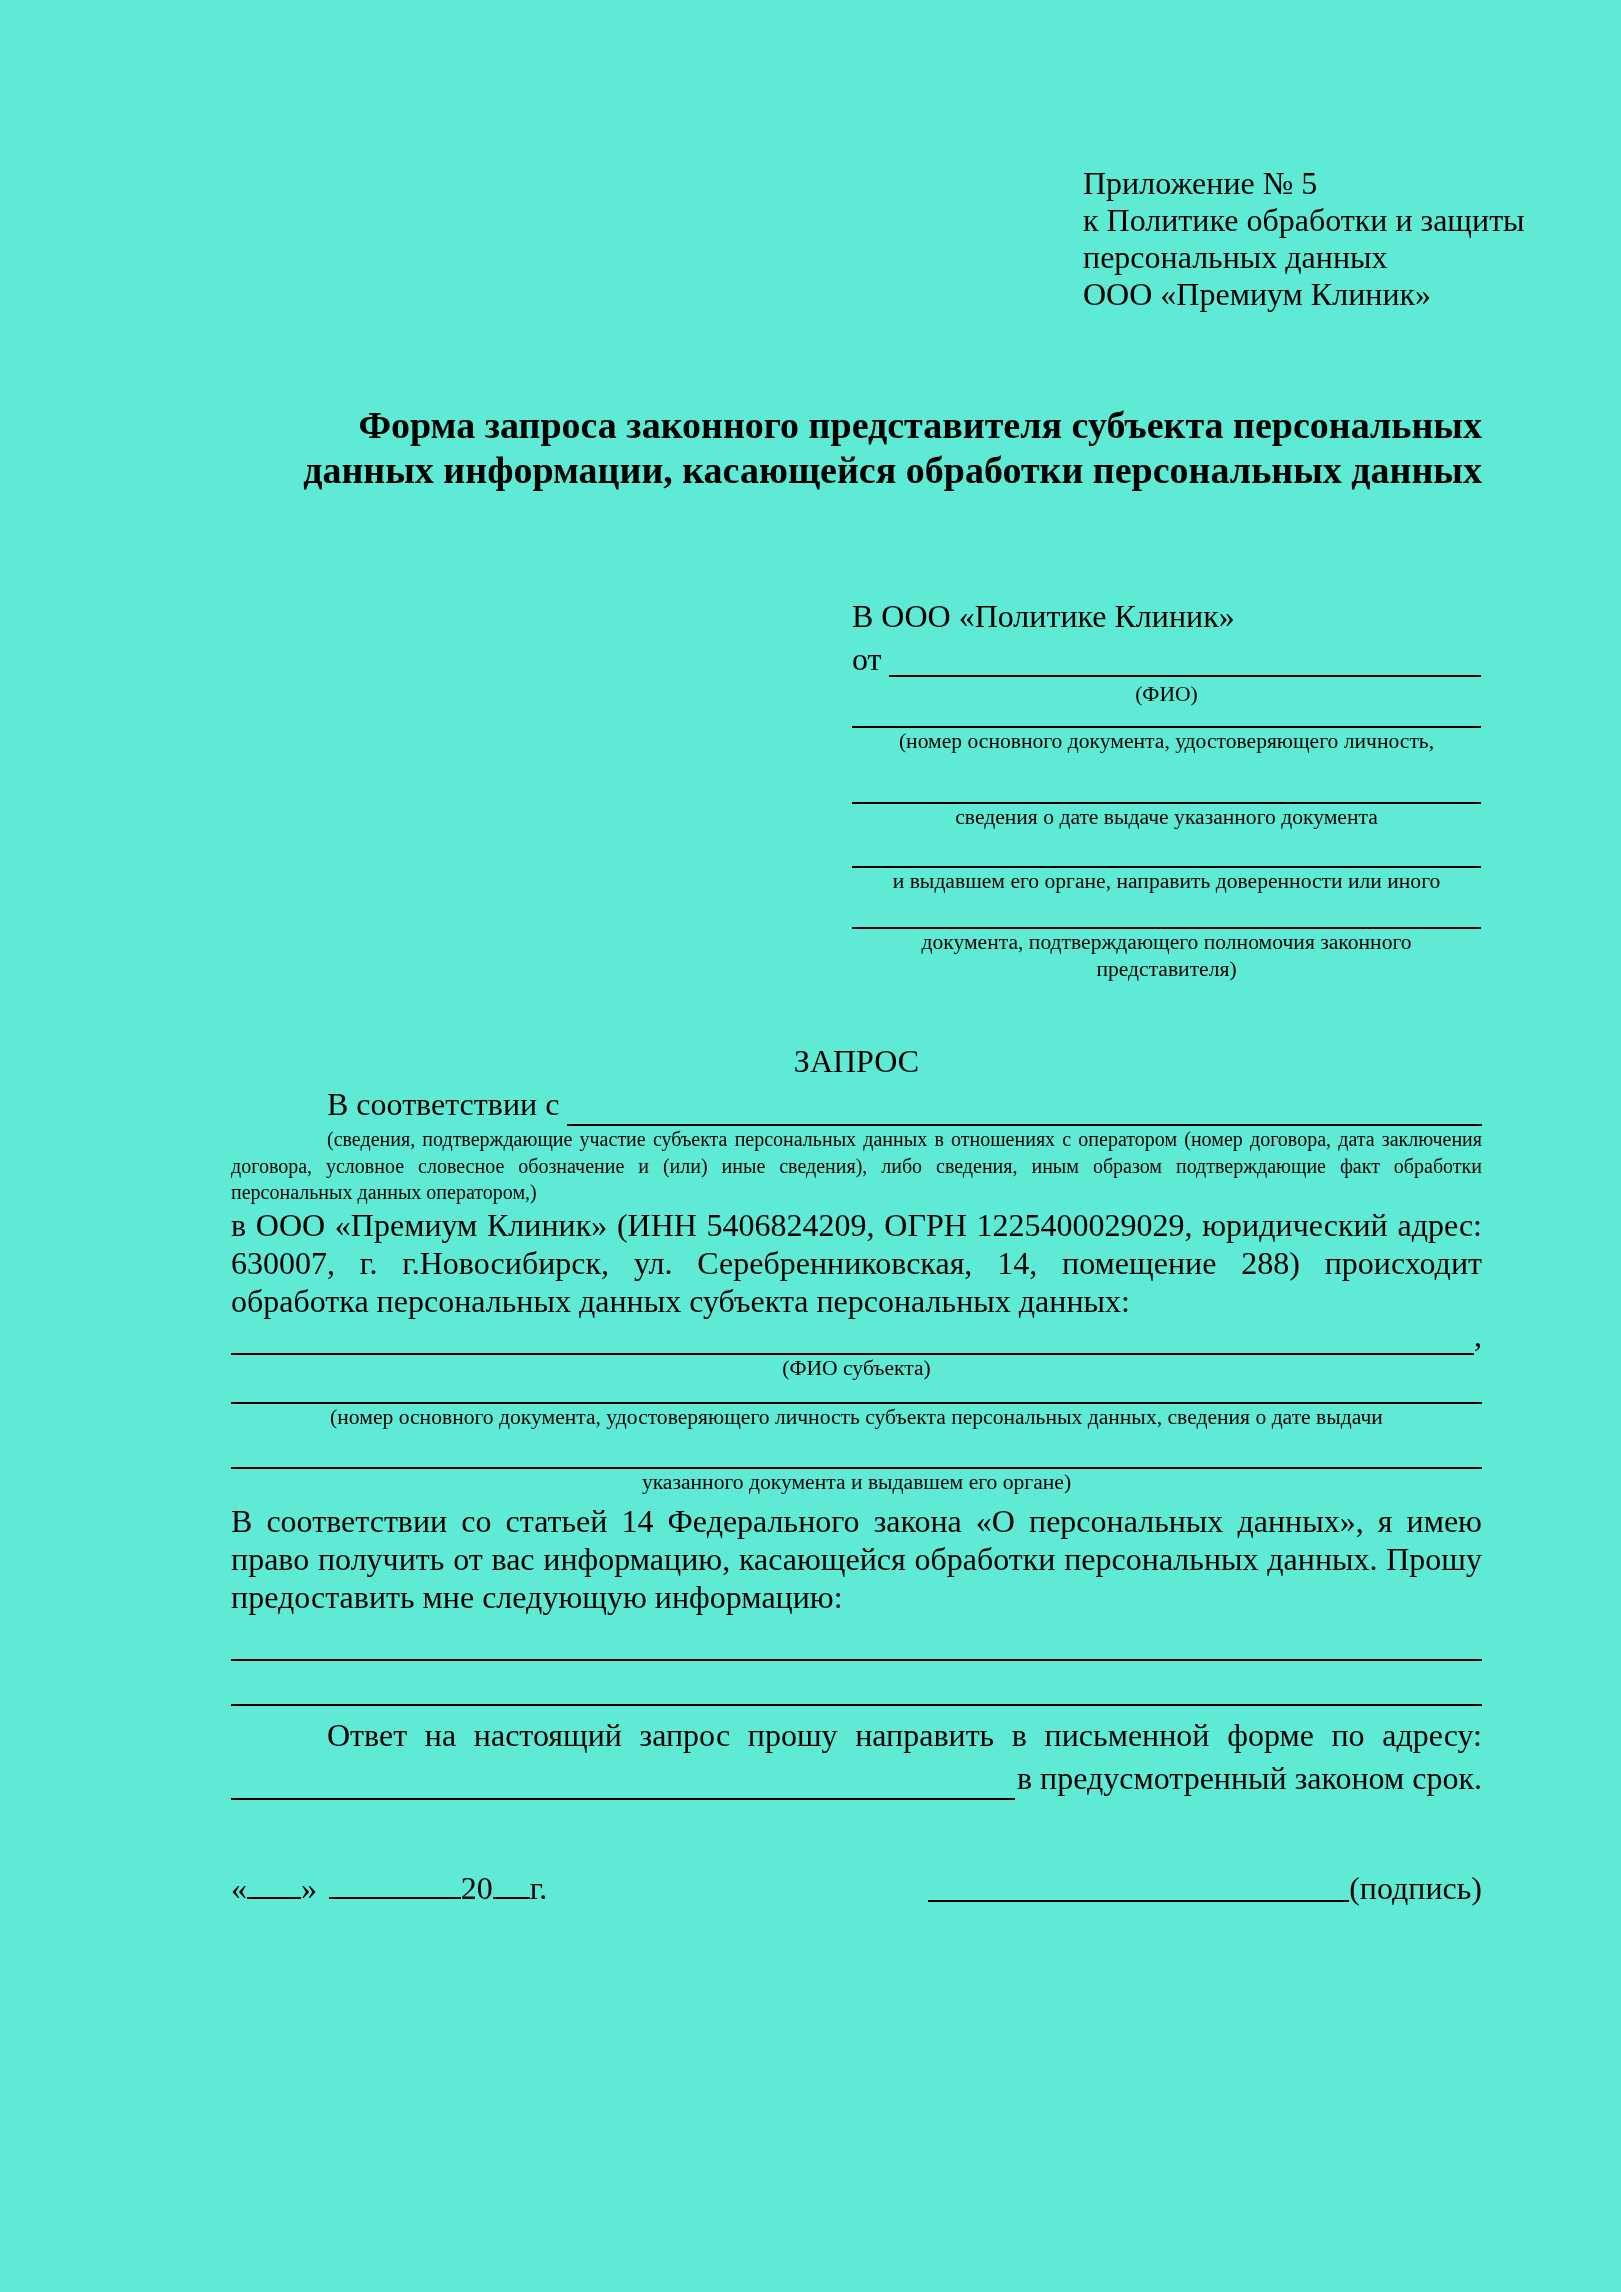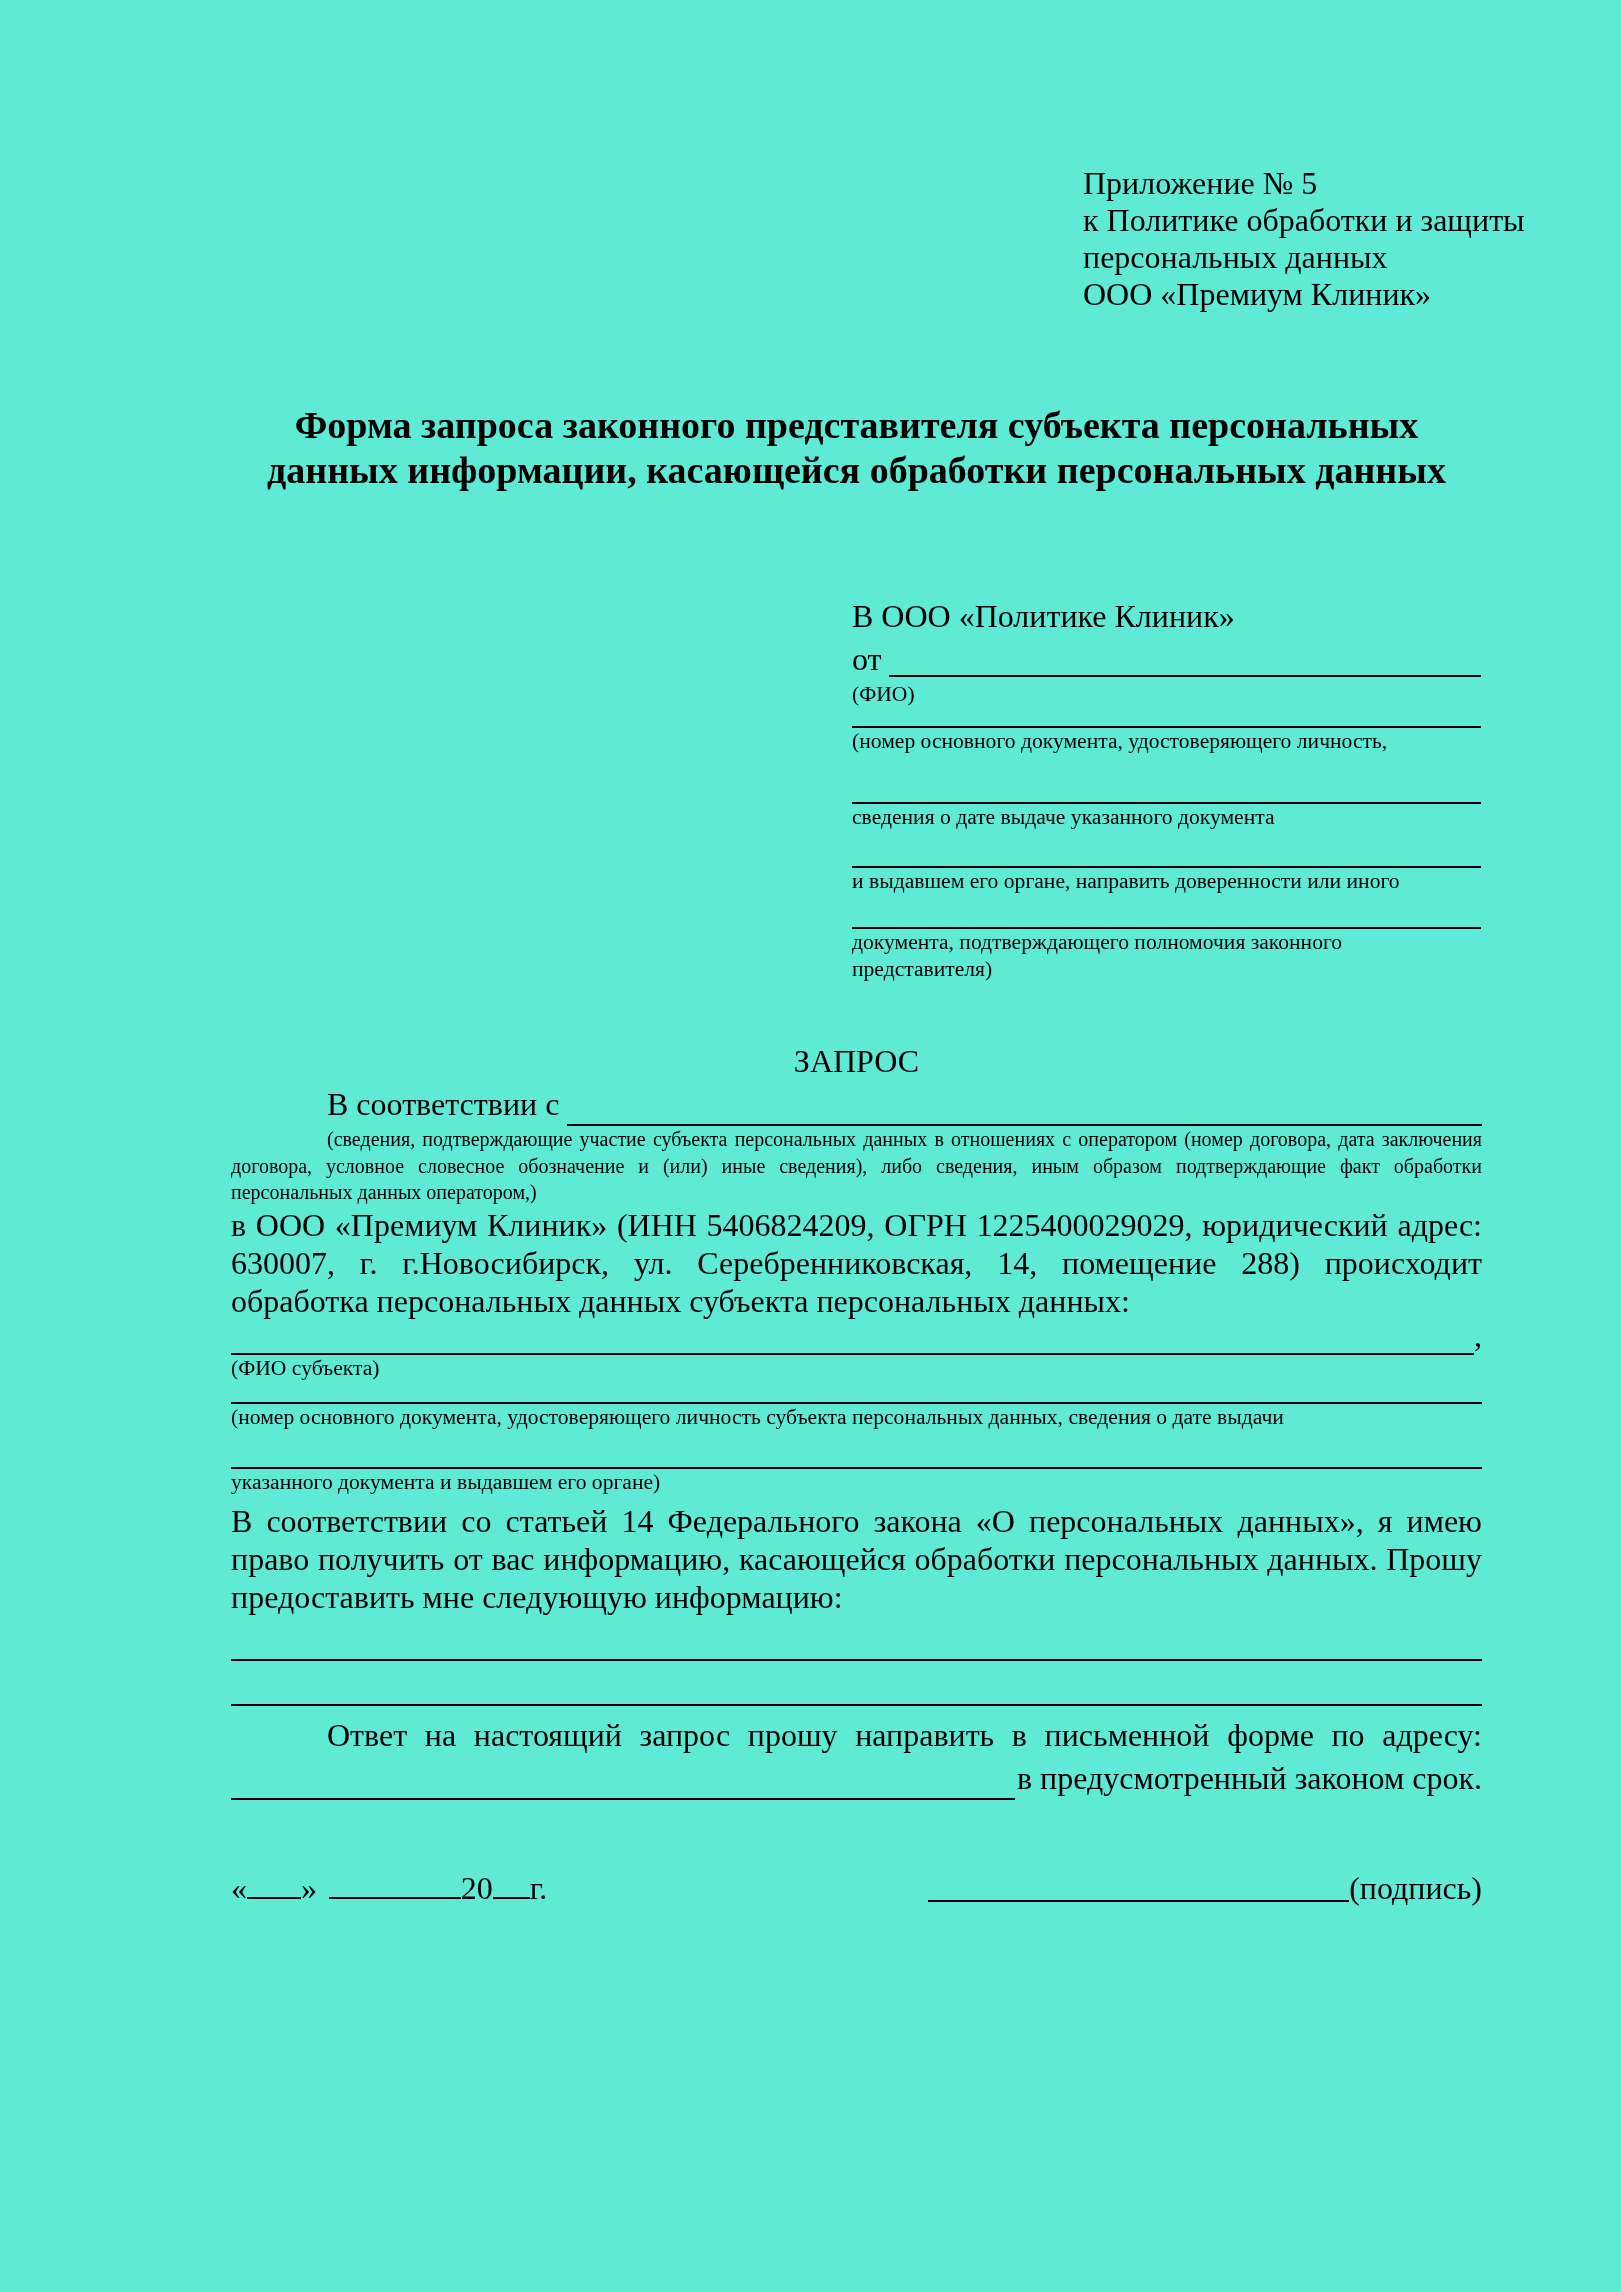--- a/index.html
+++ b/index.html
@@ -13,30 +13,30 @@
   .content{position:absolute;left:231px;top:0;width:1251px;}
 
   
   .appendix{margin-top:165px;margin-left:852px;font-size:32px;line-height:37px;}
   .appendix div{white-space:nowrap;}
 
   
   .doc-title{
     margin-top:90px;
     font-size:38px;font-weight:bold;line-height:45px;
-    text-align:center;
+    text-align:right;
   }
 
   
   .addressee{margin-top:102px;margin-left:621px;width:629px;font-size:32px;line-height:43px;}
   .addr-row{display:flex;align-items:center;}
   .addr-row .lbl{white-space:nowrap;}
   .blank{display:inline-block;border-bottom:2.9px solid #000;}
   .grow{flex:1 1 auto;margin-left:7.8px;height:33px;}
-  .cap{font-size:21.6px;line-height:27.4px;}
+  .cap{font-size:21.6px;line-height:27.4px;text-align:center;}
   .blank-row{height:15.7px;border-bottom:2.9px solid #000;}
   .bm1{margin-top:2px;}
   .bm2{margin-top:31px;}
   .bm3{margin-top:18.6px;}
   .bm4{margin-top:15.7px;}
 
   
   .request-heading{margin-top:57px;font-size:32px;line-height:43px;text-align:center;}
   .accordance{display:flex;align-items:flex-end;font-size:32px;line-height:43px;}
   .accordance .lbl{margin-left:96px;white-space:nowrap;}

